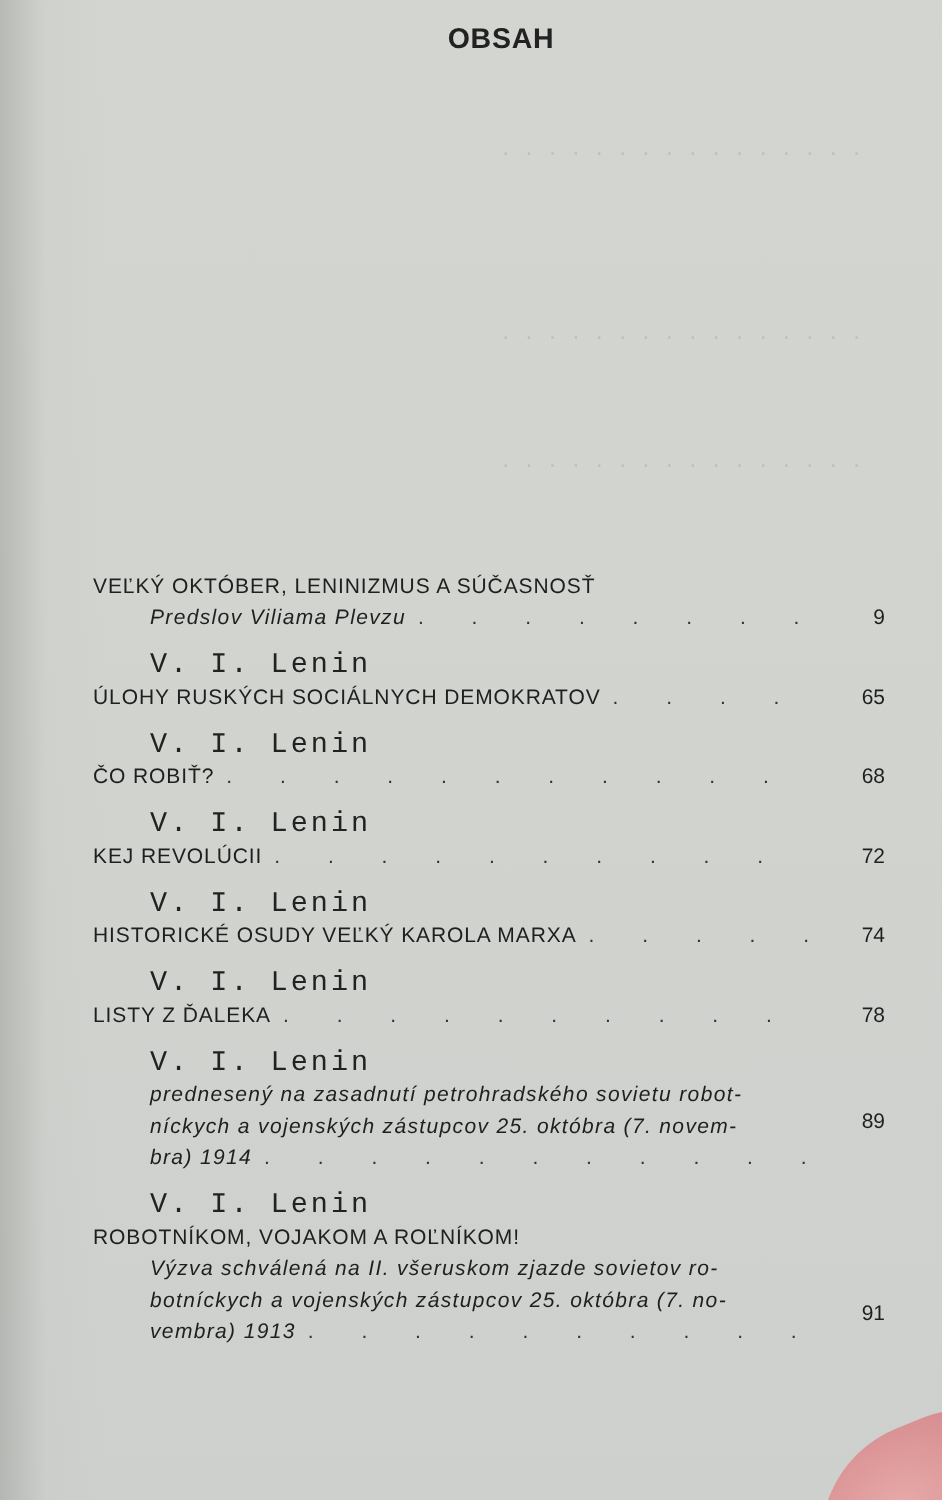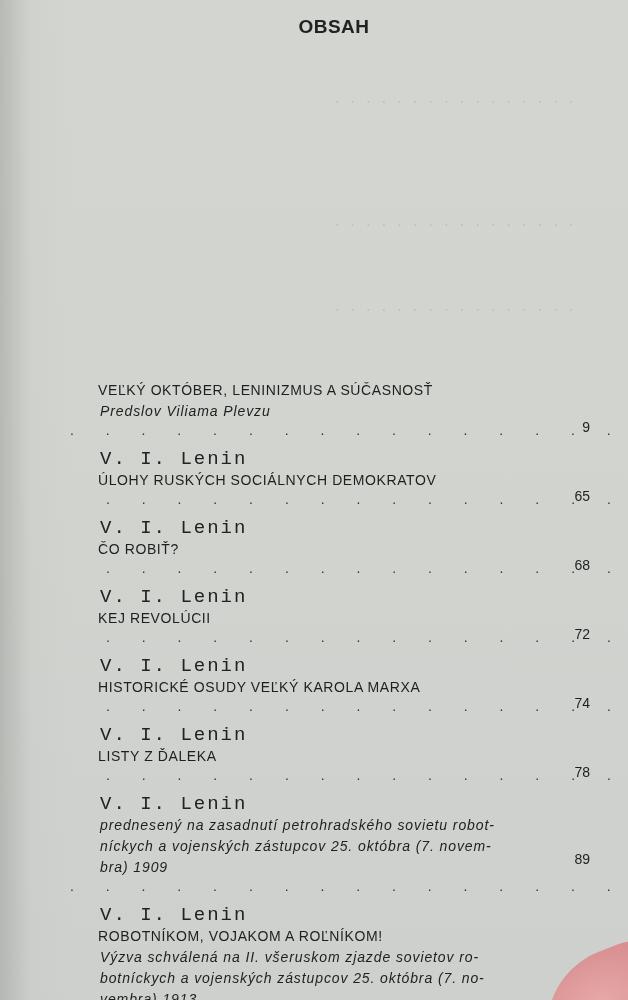--- a/index.html
+++ b/index.html
@@ -66,21 +66,20 @@
       letter-spacing: 2px;
       padding-left: 38px;
       line-height: 21px;
       color: #222;
     }
     .title-line {
       line-height: 21px;
       letter-spacing: 0.6px;
       white-space: nowrap;
       text-transform: none;
-      margin-left: 36px;
     }
     .sub-line {
       font-family: "Liberation Sans", sans-serif;
       font-style: italic;
       font-size: 14px;
       letter-spacing: 0.9px;
       padding-left: 38px;
       line-height: 21px;
       white-space: nowrap;
     }
@@ -104,21 +103,20 @@
       right: 0;
       bottom: 0;
       width: 40px;
       text-align: right;
       line-height: 21px;
       font-size: 14px;
       color: #1f1f1f;
     }
     .leader-wrap {
       width: 478px;
-      flex-direction: column;
     }
     .finger {
       position: absolute;
       left: 540px;
       top: 948px;
       width: 160px;
       height: 120px;
       border-radius: 80px 60px 0 0;
       background: radial-gradient(ellipse at 40% 40%, #e7a9a9 0%, #d88f91 55%, #c57b7e 100%);
       transform: rotate(-22deg);
@@ -189,21 +187,21 @@
         <span class="dots">. . . . . . . . . . . . . . . . . . . . . . . . . .</span>
       </div>
       <div class="page-num">78</div>
     </div>
 
     <div class="entry">
       <div class="author">V. I. Lenin</div>
       <div class="sub-line">prednesený na zasadnutí petrohradského sovietu robot-</div>
       <div class="sub-line">níckych a vojenských zástupcov 25. októbra (7. novem-</div>
       <div class="leader-wrap leader-row">
-        <span class="sub-line txt">bra) 1909</span>
+        <span class="sub-line txt">bra) 1914</span>
         <span class="dots">. . . . . . . . . . . . . . . . . . . . . . . . . .</span>
       </div>
       <div class="page-num" style="bottom:24px">89</div>
     </div>
 
     <div class="entry">
       <div class="author">V. I. Lenin</div>
       <div class="title-line">ROBOTNÍKOM, VOJAKOM A ROĽNÍKOM!</div>
       <div class="sub-line">Výzva schválená na II. všeruskom zjazde sovietov ro-</div>
       <div class="sub-line">botníckych a vojenských zástupcov 25. októbra (7. no-</div>

